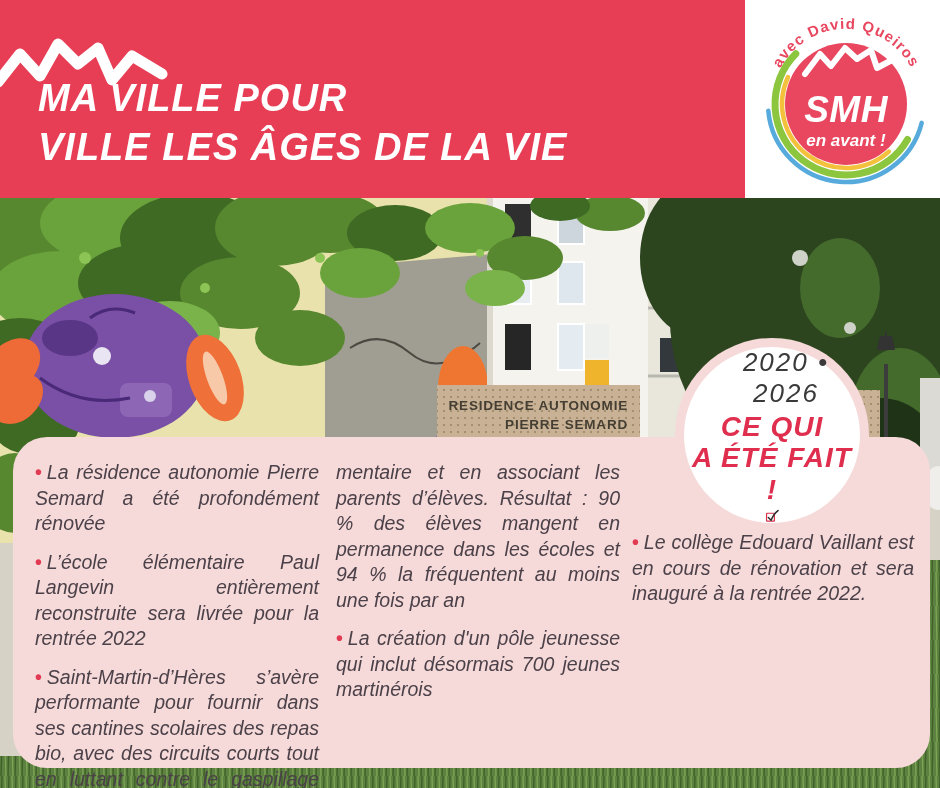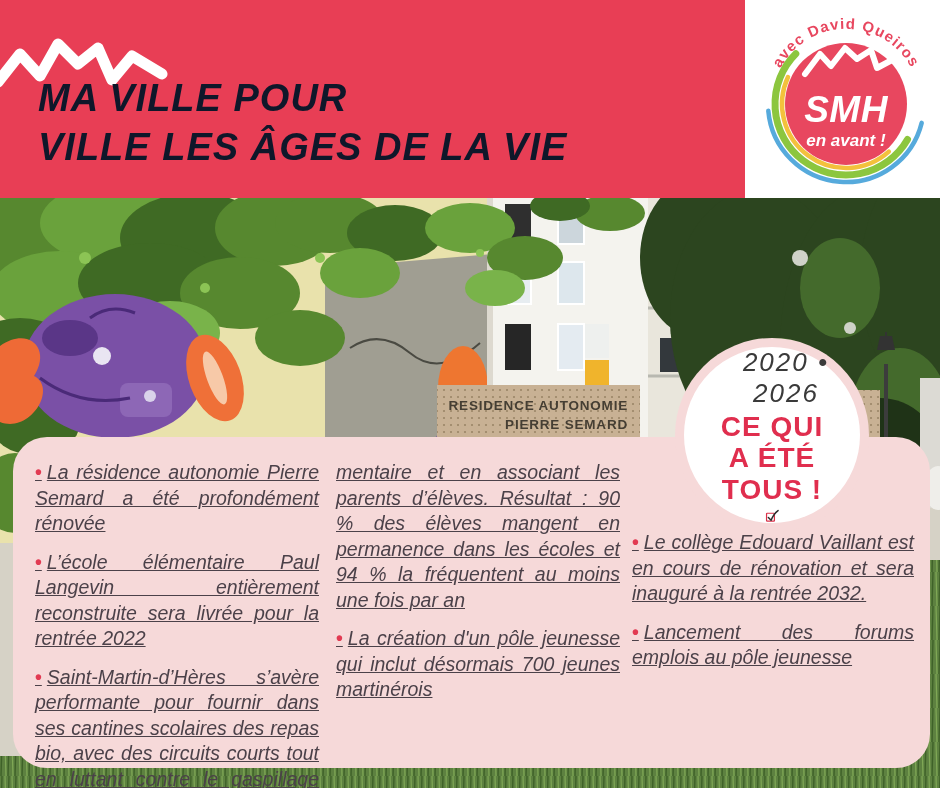--- a/index.html
+++ b/index.html
@@ -2,51 +2,51 @@
 <html><head>
 <meta charset="utf-8">
 <style>
   html,body { margin:0; padding:0; background:#ffffff; }
   .canvas { position:relative; width:940px; height:788px; overflow:hidden; background:#fff;
             font-family:"Liberation Sans", sans-serif; }
 
   
   .header { position:absolute; left:0; top:0; width:940px; height:198px; background:#e83e55; }
   .zigzag-svg { position:absolute; left:-4px; top:22px; }
-  .title { position:absolute; left:38px; top:74px; color:#0f172a; font-weight:bold; font-style:italic;
+  .title { position:absolute; left:38px; top:74px; color:#ffffff; font-weight:bold; font-style:italic;
            font-size:38px; line-height:1.3; letter-spacing:1px; white-space:nowrap; }
 
   
   .logo-box { position:absolute; left:745px; top:0; width:195px; height:198px; background:#ffffff; }
 
   
   .photo-svg { position:absolute; left:0; top:198px; }
 
   
   .panel { position:absolute; left:13px; top:437px; width:917px; height:331px;
            background:#f6d9d9; border-radius:34px; }
 
   
   .badge { position:absolute; left:675px; top:338px; width:194px; height:194px;
            border-radius:50%; background:#f6d9d9; }
   .badge-inner { position:absolute; left:9px; top:9px; right:9px; bottom:9px; background:#ffffff;
                  border-radius:50%; display:flex; flex-direction:column; align-items:center;
                  justify-content:center; text-align:center; }
   .badge-years { font-size:26px; font-style:italic; color:#3a3a3a; letter-spacing:2px; margin-bottom:2px;margin-left:28px; }
-  .badge-red { font-size:28px; font-weight:bold; color:#e02e4e;
+  .badge-red { font-size:28px; font-weight:bold; font-style:italic; color:#e02e4e;
                letter-spacing:1px; line-height:1.12; }
   .badge-check { margin-top:4px; }
 
   
   .col { position:absolute; color:#4b4149; font-style:italic; font-size:19.5px;
          line-height:1.31; text-align:justify; }
   .col1 { left:35px;  top:460px; width:284px; }
   .col2 { left:336px; top:460px; width:284px; }
   .col3 { left:632px; top:530px; width:282px; }
-  .item { margin:0 0 13px 0;text-decoration:underline; }
+  .item { margin:0 0 13px 0; }
   .dot  { color:#e23a52; font-weight:bold; font-style:normal; margin-right:5px; }
 </style>
 </head>
 <body>
 
 <div class="canvas">
 
   <div class="header">
     <svg class="zigzag-svg" width="190" height="72" viewBox="0 0 190 72">
       <polyline points="2,60 24,32 44,54 62,22 82,42 102,26 116,58 136,34 166,52" fill="none" stroke="#ffffff" stroke-width="11" stroke-linecap="round" stroke-linejoin="round"></polyline>
@@ -220,37 +220,36 @@
 
     <rect x="0" y="558" width="940" height="32" fill="url(#grassP)"></rect>
   </svg>
 
   <div class="panel"></div>
 
   <div class="badge">
     <div class="badge-inner">
       <div class="badge-years">2020 • 2026</div>
       <div class="badge-red">CE QUI</div>
-      <div class="badge-red">A ÉTÉ TOUS !</div>
+      <div class="badge-red">A ÉTÉ FAIT !</div>
       <svg class="badge-check" width="48" height="46" viewBox="0 0 48 46">
         <rect x="6" y="14" width="26" height="26" rx="2" fill="#ffffff" stroke="#d93048" stroke-width="4"></rect>
         <path d="M12,28 L21,37 C25,27 34,12 44,5" fill="none" stroke="#2b2b2b" stroke-width="5" stroke-linecap="round" stroke-linejoin="round"></path>
       </svg>
     </div>
   </div>
 
   <div class="col col1">
     <p class="item"><span class="dot">•</span><span>La résidence autonomie Pierre Semard a été profondément rénovée</span></p>
     <p class="item"><span class="dot">•</span><span>L’école élémentaire Paul Langevin entièrement reconstruite sera livrée pour la rentrée 2022</span></p>
     <p class="item"><span class="dot">•</span><span>Saint-Martin-d’Hères s’avère performante pour fournir dans ses cantines scolaires des repas bio, avec des circuits courts tout en luttant contre le gaspillage ali-</span></p>
   </div>
 
   <div class="col col2">
     <p class="item"><span>mentaire et en associant les parents d’élèves. Résultat : 90 % des élèves mangent en permanence dans les écoles et 94 % la fréquentent au moins une fois par an</span></p>
     <p class="item"><span class="dot">•</span><span>La création d'un pôle jeunesse qui inclut désormais 700 jeunes martinérois</span></p>
   </div>
 
   <div class="col col3">
-    <p class="item"><span class="dot">•</span><span>Le collège Edouard Vaillant est en cours de rénovation et sera inauguré à la rentrée 2032.</span></p>
-    <p class="item"><span class="dot">•</span><span>Lancement des forums emplois au pôle jeunesse</span></p>
+    <p class="item"><span class="dot">•</span><span>Le collège Edouard Vaillant est en cours de rénovation et sera inauguré à la rentrée 2022.</span></p>
   </div>
 
 </div>
 
 </body></html>

